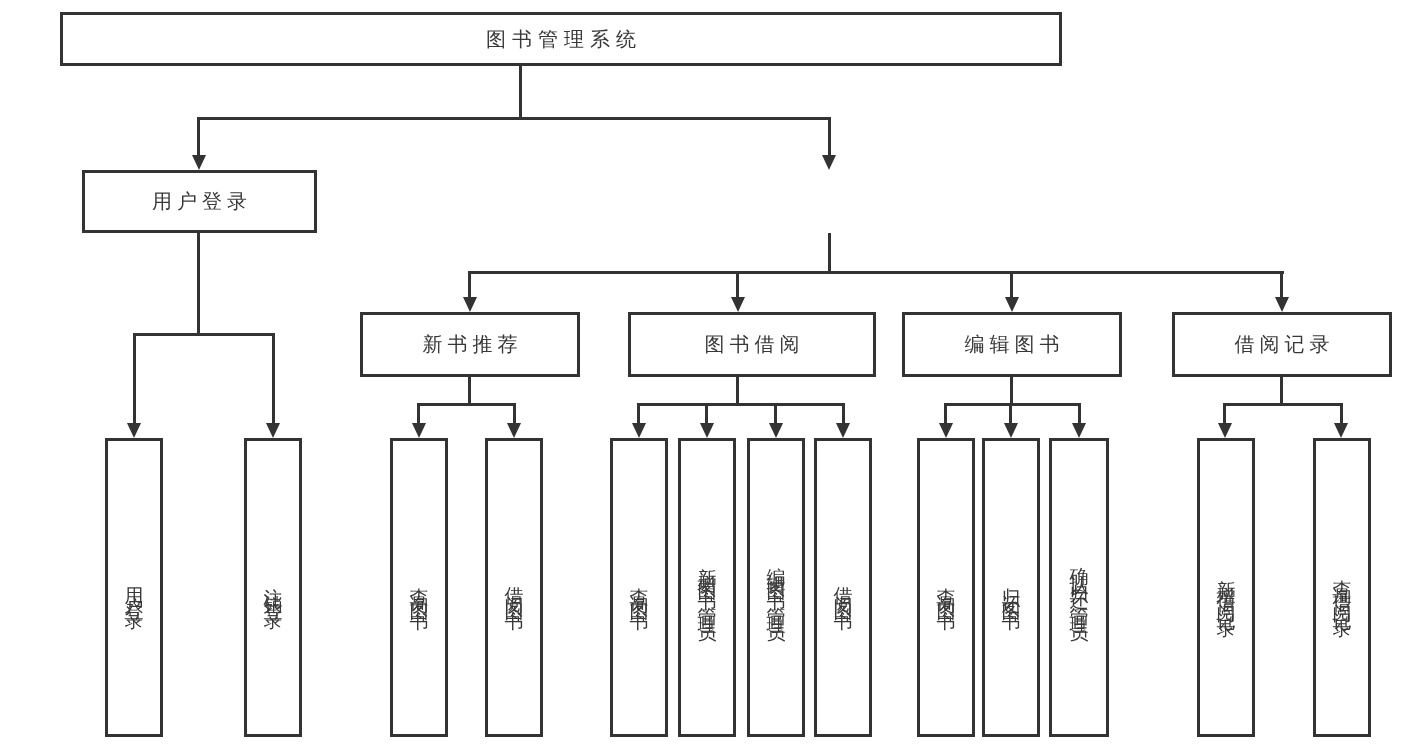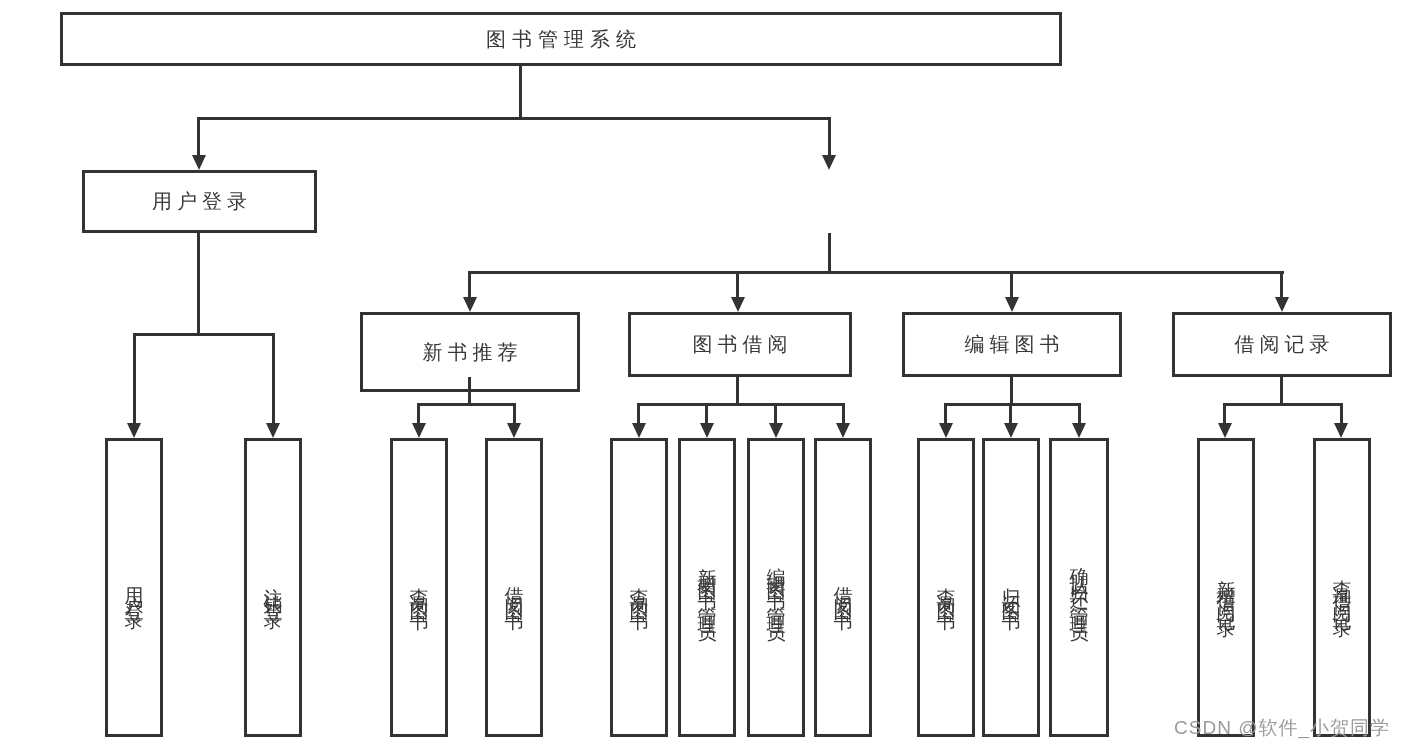--- a/index.html
+++ b/index.html
@@ -97,24 +97,24 @@
   <div class="hline" style="left:468px; top:271px; width:816px;"></div>
   <div class="vline" style="left:468px; top:271px; height:28px;"></div>
   <div class="arrow" style="left:463px; top:297px;"></div>
   <div class="vline" style="left:736px; top:271px; height:28px;"></div>
   <div class="arrow" style="left:731px; top:297px;"></div>
   <div class="vline" style="left:1010px; top:271px; height:28px;"></div>
   <div class="arrow" style="left:1005px; top:297px;"></div>
   <div class="vline" style="left:1280px; top:271px; height:28px;"></div>
   <div class="arrow" style="left:1275px; top:297px;"></div>
 
-  <div class="node" style="left:360px; top:312px; width:220px; height:80px;">
+  <div class="node" style="left:360px; top:312px; width:220px; height:65px;">
     <span class="hlabel">新书推荐</span>
   </div>
-  <div class="node" style="left:628px; top:312px; width:224px; height:65px;">
+  <div class="node" style="left:628px; top:312px; width:248px; height:65px;">
     <span class="hlabel">图书借阅</span>
   </div>
   <div class="node" style="left:902px; top:312px; width:220px; height:65px;">
     <span class="hlabel">编辑图书</span>
   </div>
   <div class="node" style="left:1172px; top:312px; width:220px; height:65px;">
     <span class="hlabel">借阅记录</span>
   </div>
 
   <div class="vline" style="left:468px; top:377px; height:29px;"></div>
@@ -188,15 +188,14 @@
     <span class="vtext">确认归还（管理员）</span>
   </div>
 
   <div class="node leaf" style="left:1197px; top:438px; width:58px; height:299px;">
     <span class="vtext">新增借阅记录</span>
   </div>
   <div class="node leaf" style="left:1313px; top:438px; width:58px; height:299px;">
     <span class="vtext">查询借阅记录</span>
   </div>
 
-  <div class="watermark">CSDN @软件_小贺同学</div>
 
 </div>
 
 </body></html>

